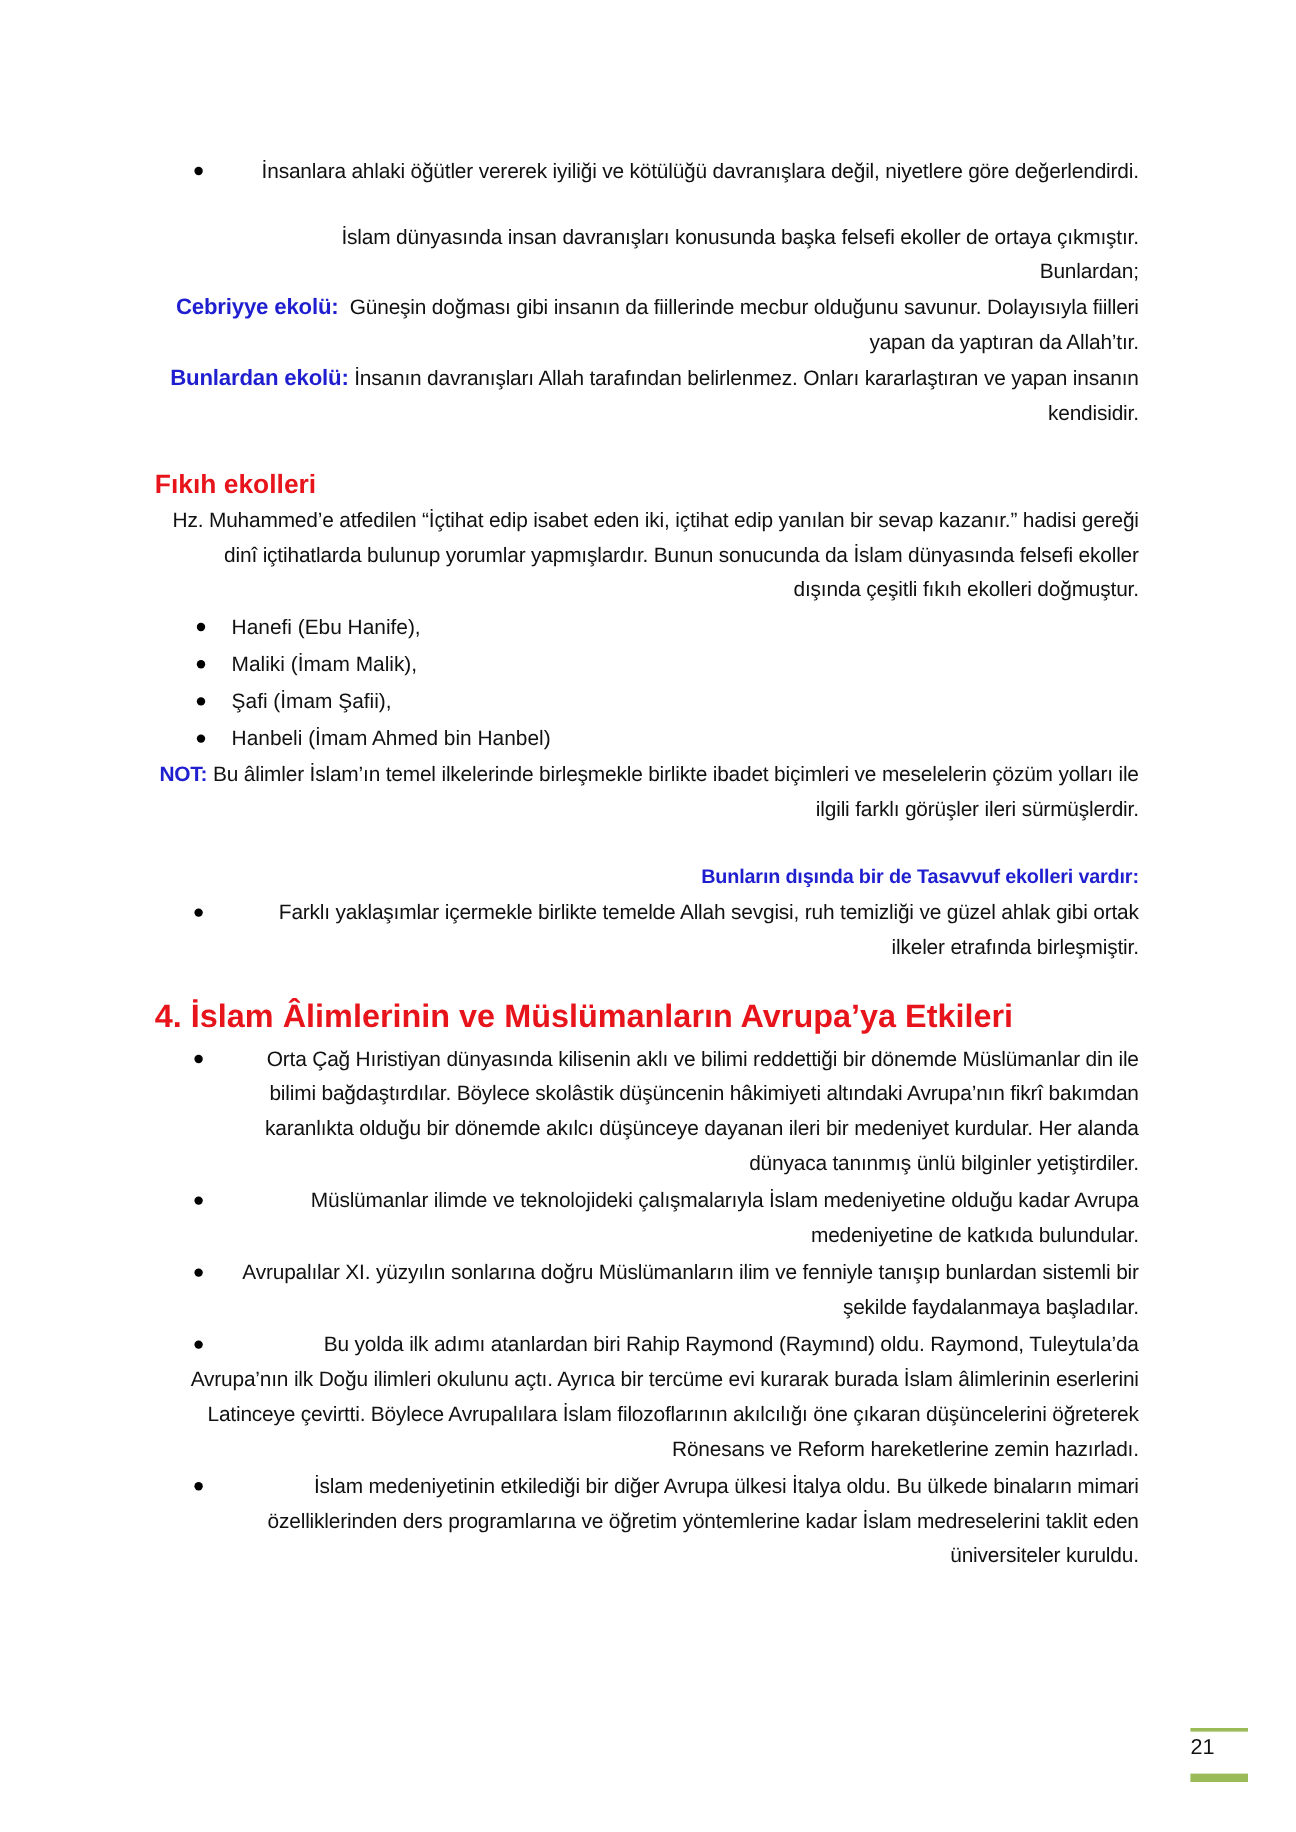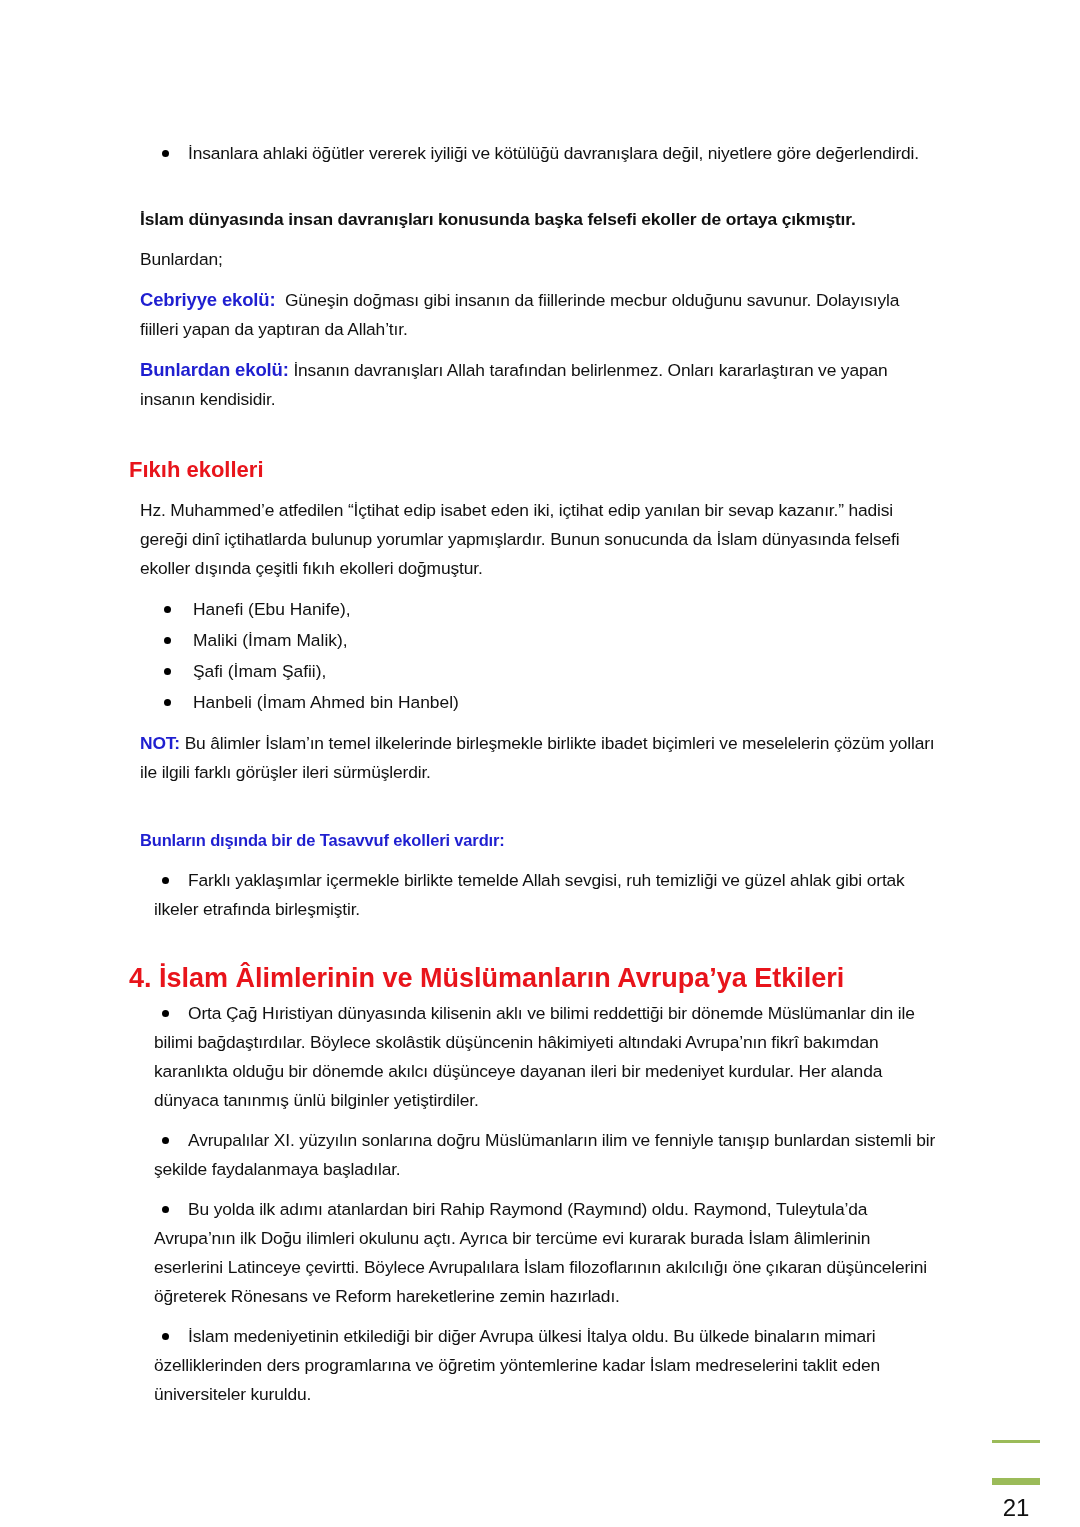--- a/index.html
+++ b/index.html
@@ -3,44 +3,45 @@
   <meta charset="utf-8">
   <style>
     html, body { margin: 0; padding: 0; background: #ffffff; }
     body {
       width: 1080px; height: 1527px; position: relative; overflow: hidden;
       font-family: "Liberation Sans", "DejaVu Sans", sans-serif;
       color: #111111;
     }
     .page { position: absolute; left: 129px; top: 128px; width: 820px; }
     .p {
-      font-size: 17.4px; line-height: 29px; margin: 11px;
+      font-size: 17.4px; line-height: 29px; margin: 0;
       letter-spacing: -0.15px;
+      text-align: right;
     }
     .bullet-p { text-indent: 34px; position: relative; margin-left: 25px; }
     .bullet-p .dot {
       position: absolute; left: 8px; top: 11px; width: 7px; height: 7px;
       border-radius: 50%; background: #000; text-indent: 0;
     }
     .list-item { position: relative; padding-left: 64px; font-size: 17.4px; line-height: 31px; }
     .list-item .dot {
       position: absolute; left: 35px; top: 12px; width: 7px; height: 7px;
       border-radius: 50%; background: #000;
     }
-    .bold { font-weight: bold; }
+    .bold { font-weight: normal; }
     .blue-label { color: #1f1fd0; font-weight: bold; font-size: 18.5px; }
     .blue-heading { color: #1f1fd0; font-weight: bold; font-size: 16.5px; }
     .red-h2 { color: #e8141b; font-weight: bold; font-size: 22px; line-height: 30px; margin: 0; }
     .red-h1 { color: #e8141b; font-weight: bold; font-size: 27px; line-height: 38px; margin: 0; }
     .gap-m { height: 22px; }
     .footer {
       position: absolute; left: 992px; top: 1440px; width: 48px; height: 46px;
     }
     .footer .bar-top { position: absolute; left: 0; top: 0; width: 48px; height: 3px; background: #9bbb59; }
-    .footer .num { position: absolute; left: 0; top: 6px; width: 48px; text-align: center; font-size: 24px; color: #111; margin-top: 48px; }
+    .footer .num { position: absolute; left: 0; top: 6px; width: 48px; font-size: 18px; color: #111; }
     .footer .bar-bottom { position: absolute; left: 0; top: 38px; width: 48px; height: 7px; background: #9bbb59; }
   </style>
 </head>
 <body>
 
 <div class="page">
 
   <p class="p bullet-p">
     <span class="dot"></span>
     <span>İnsanlara ahlaki öğütler vererek iyiliği ve kötülüğü davranışlara değil, niyetlere göre değerlendirdi.</span>
@@ -99,20 +100,24 @@
   <div class="gap-m"></div>
 
   <h1 class="red-h1" style="margin-top:2px;">4. İslam Âlimlerinin ve Müslümanların Avrupa’ya Etkileri</h1>
 
   <p class="p bullet-p" style="margin-top:2px;">
     <span class="dot"></span>
     <span>Orta Çağ Hıristiyan dünyasında kilisenin aklı ve bilimi reddettiği bir dönemde Müslümanlar din ile bilimi bağdaştırdılar. Böylece skolâstik düşüncenin hâkimiyeti altındaki Avrupa’nın fikrî bakımdan karanlıkta olduğu bir dönemde akılcı düşünceye dayanan ileri bir medeniyet kurdular. Her alanda dünyaca tanınmış ünlü bilginler yetiştirdiler.</span>
   </p>
   <p class="p bullet-p" style="margin-top:2px;">
     <span class="dot"></span>
+    <span>Müslümanlar ilimde ve teknolojideki çalışmalarıyla İslam medeniyetine olduğu kadar Avrupa medeniyetine de katkıda bulundular.</span>
+  </p>
+  <p class="p bullet-p" style="margin-top:2px;">
+    <span class="dot"></span>
     <span>Avrupalılar XI. yüzyılın sonlarına doğru Müslümanların ilim ve fenniyle tanışıp bunlardan sistemli bir şekilde faydalanmaya başladılar.</span>
   </p>
   <p class="p bullet-p" style="margin-top:2px;">
     <span class="dot"></span>
     <span>Bu yolda ilk adımı atanlardan biri Rahip Raymond (Raymınd) oldu. Raymond, Tuleytula’da Avrupa’nın ilk Doğu ilimleri okulunu açtı. Ayrıca bir tercüme evi kurarak burada İslam âlimlerinin eserlerini Latinceye çevirtti. Böylece Avrupalılara İslam filozoflarının akılcılığı öne çıkaran düşüncelerini öğreterek Rönesans ve Reform hareketlerine zemin hazırladı.</span>
   </p>
   <p class="p bullet-p" style="margin-top:2px;">
     <span class="dot"></span>
     <span>İslam medeniyetinin etkilediği bir diğer Avrupa ülkesi İtalya oldu. Bu ülkede binaların mimari özelliklerinden ders programlarına ve öğretim yöntemlerine kadar İslam medreselerini taklit eden üniversiteler kuruldu.</span>
   </p>

